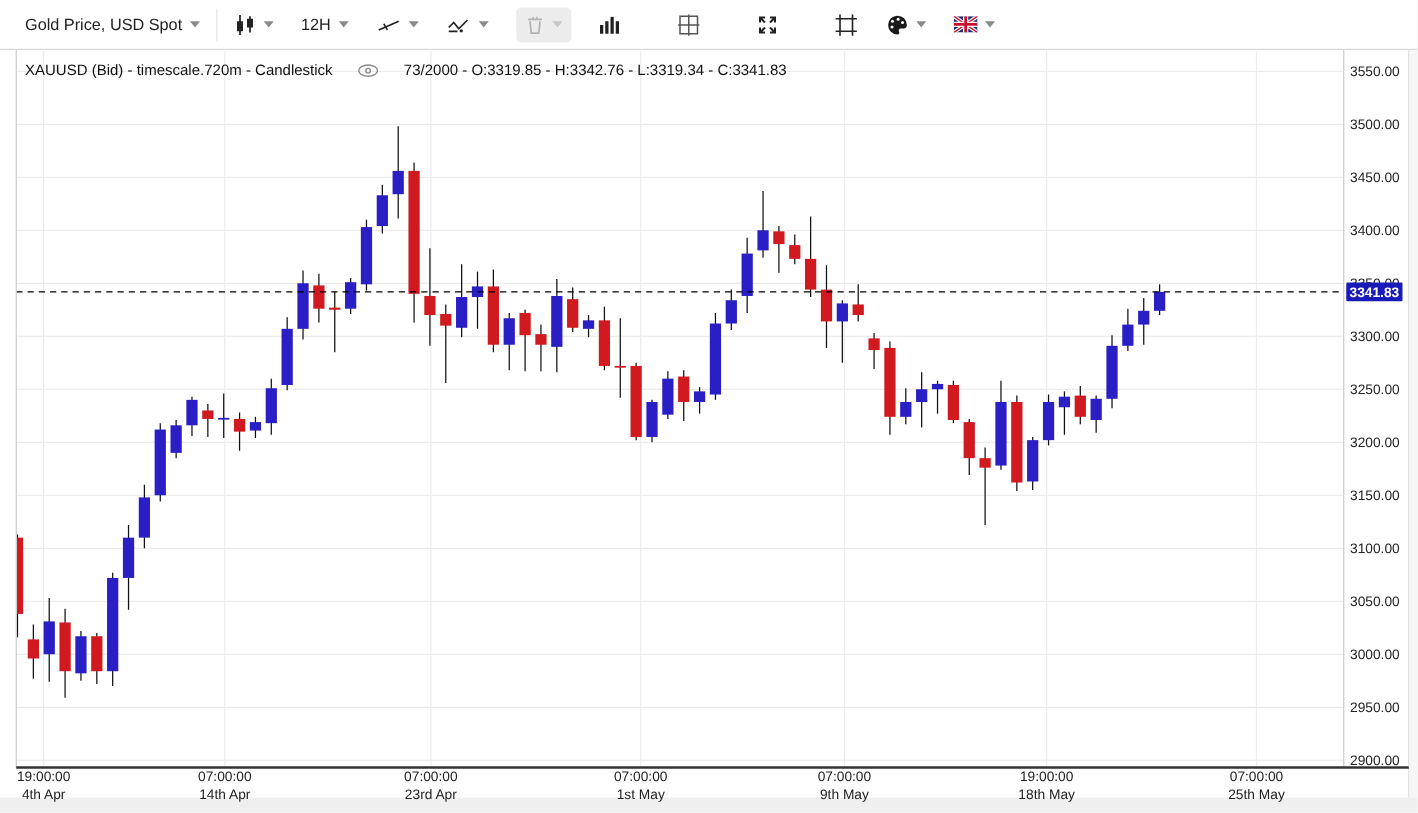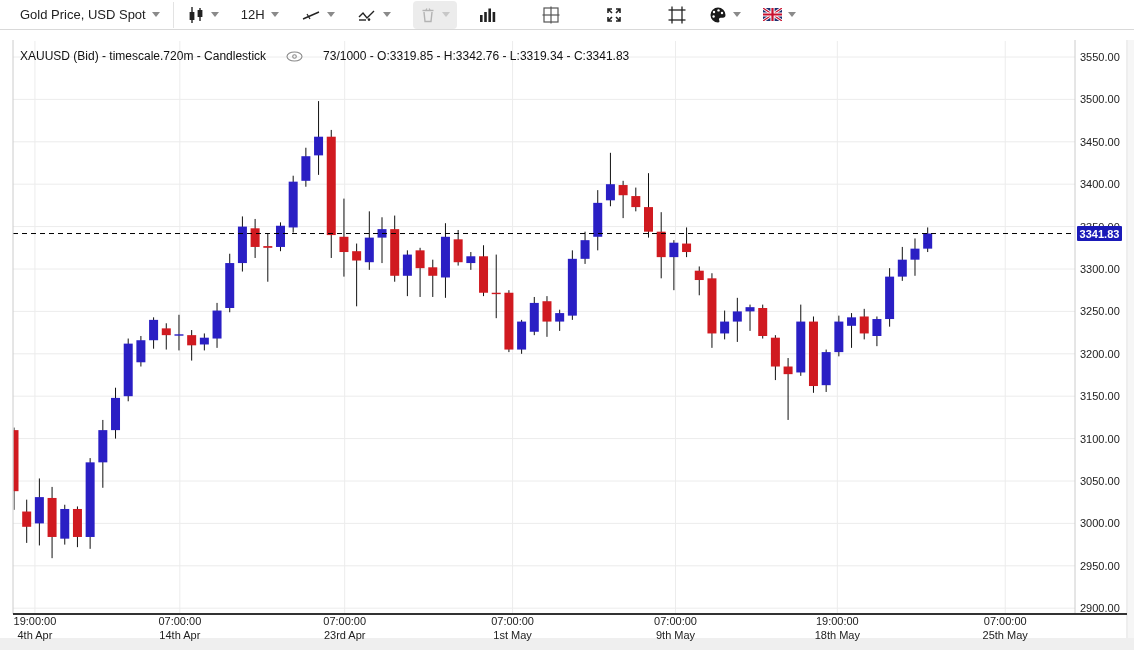--- a/index.html
+++ b/index.html
@@ -1,19 +1,19 @@
 <!DOCTYPE html>
 <html><head>
 <meta charset="utf-8">
 <style>
   html,body{margin:0;padding:0;background:#ededed;}
   .app{position:relative;width:1134px;height:650px;background:#ffffff;
        font-family:"Liberation Sans",sans-serif;overflow:hidden;}
   
-  .toolbar{position:absolute;top:0;left:0;width:100%;height:30px;background:#fff;
+  .toolbar{position:absolute;top:0;left:0;width:100%;height:40px;background:#fff;
            border-bottom:1px solid #d9d9d9;display:flex;align-items:center;
            padding-left:20px;box-sizing:border-box;}
   .tb-item{display:flex;align-items:center;cursor:pointer;color:#222;font-size:13px;}
   .caret{width:0;height:0;border-left:4px solid transparent;border-right:4px solid transparent;
          border-top:5px solid #8a8a8a;margin-left:6px;}
   .caret.dis{border-top-color:#c7c7c7;}
   .sep{width:1px;height:26px;background:#e3e3e3;margin:0 13px;}
   .gap{width:22px;}
   .tb-icon{display:flex;align-items:center;}
   .disabled-btn{background:#ececec;border-radius:4px;padding:5px 7px;display:flex;
@@ -188,21 +188,21 @@
   </div>
 
   <div class="chart-header">
     <span>XAUUSD (Bid) - timescale.720m - Candlestick</span>
     <span class="tb-icon">
       <svg width="17" height="11" viewBox="0 0 17 11">
         <ellipse cx="8.5" cy="5.5" rx="7.5" ry="4.5" fill="none" stroke="#8a8a8a" stroke-width="1.1"></ellipse>
         <circle cx="8.5" cy="5.5" r="1.8" fill="none" stroke="#8a8a8a" stroke-width="1.1"></circle>
       </svg>
     </span>
-    <span>73/1000 - O:3319.85 - H:3342.76 - L:3319.34 - C:3341.83</span>
+    <span>73/2000 - O:3319.85 - H:3342.76 - L:3319.34 - C:3341.83</span>
   </div>
 
   <svg id="chart-svg" width="1134" height="610">
       <rect x="0" y="598" width="1134" height="12" fill="#efefef"></rect>
       <rect x="1128" y="0" width="6" height="598" fill="#f6f6f6"></rect>
       <line x1="34.9385" y1="1" x2="34.9385" y2="574" stroke="#ececec" stroke-width="1"></line>
       <text x="34.9385" y="585" text-anchor="middle" font-size="11" fill="#222">19:00:00</text>
       <text x="34.9385" y="599" text-anchor="middle" font-size="11" fill="#222">4th Apr</text>
       <line x1="179.85829999999999" y1="1" x2="179.85829999999999" y2="574" stroke="#ececec" stroke-width="1"></line>
       <text x="179.85829999999999" y="585" text-anchor="middle" font-size="11" fill="#222">07:00:00</text>

